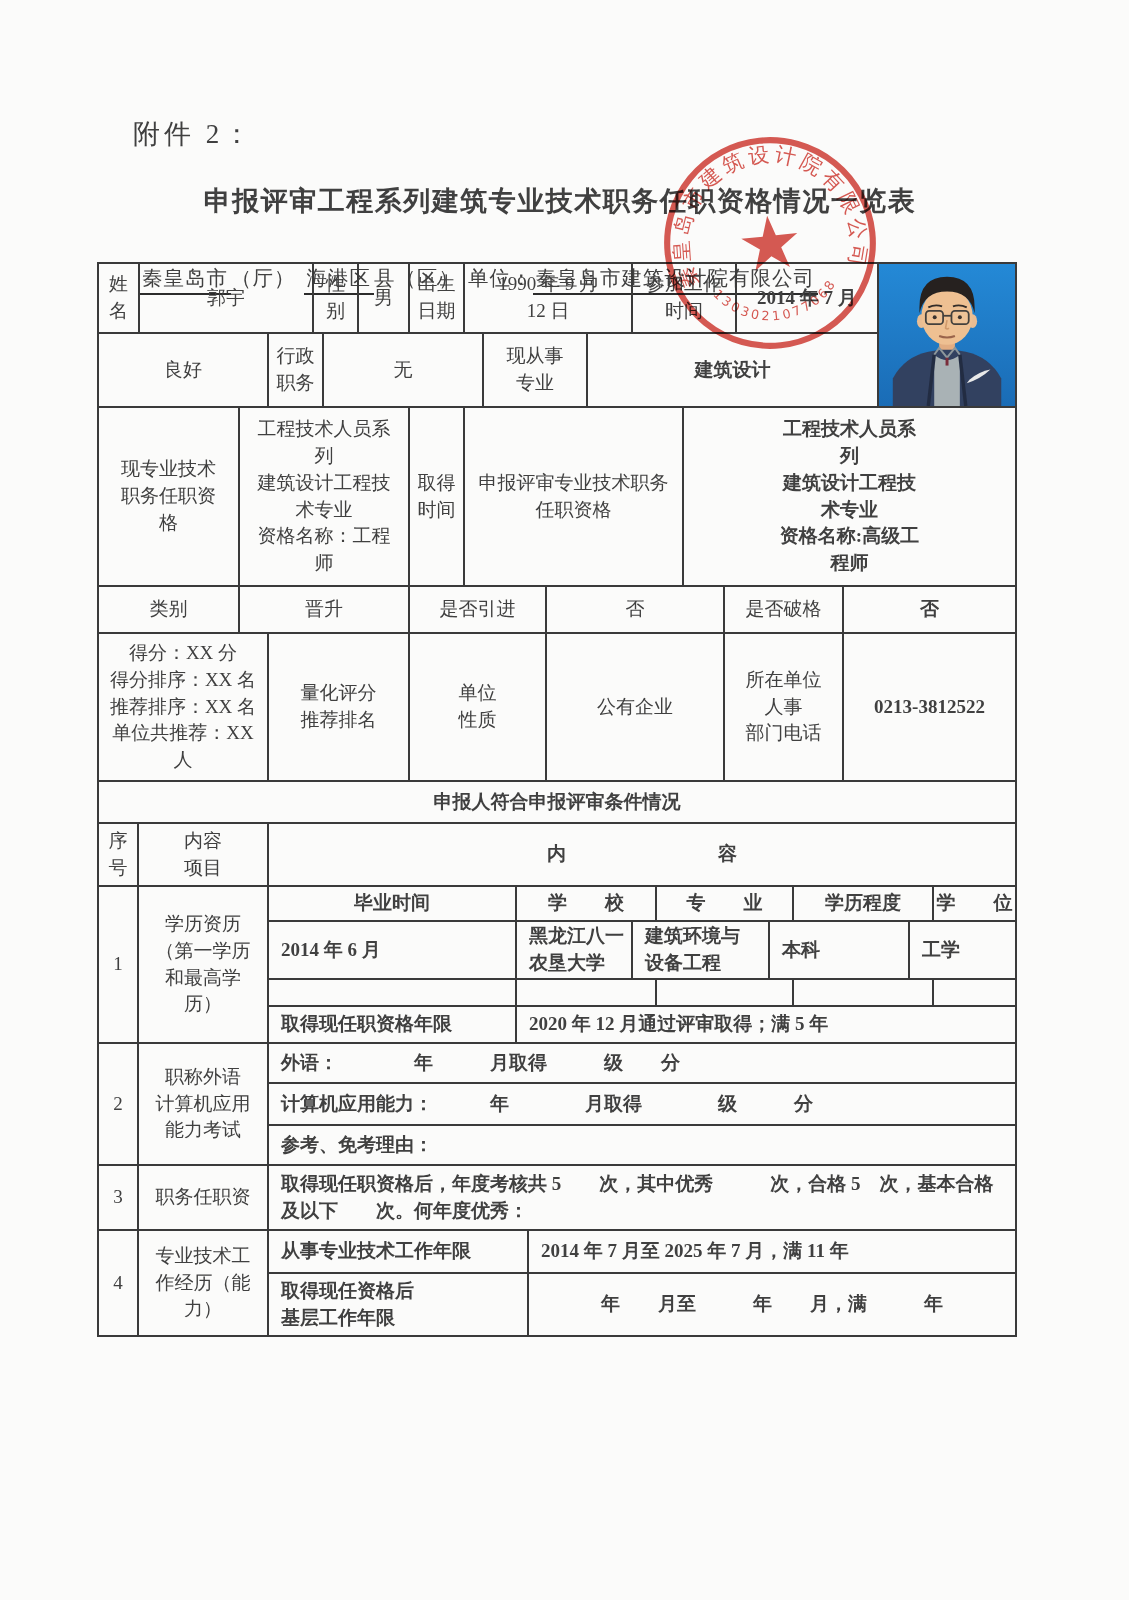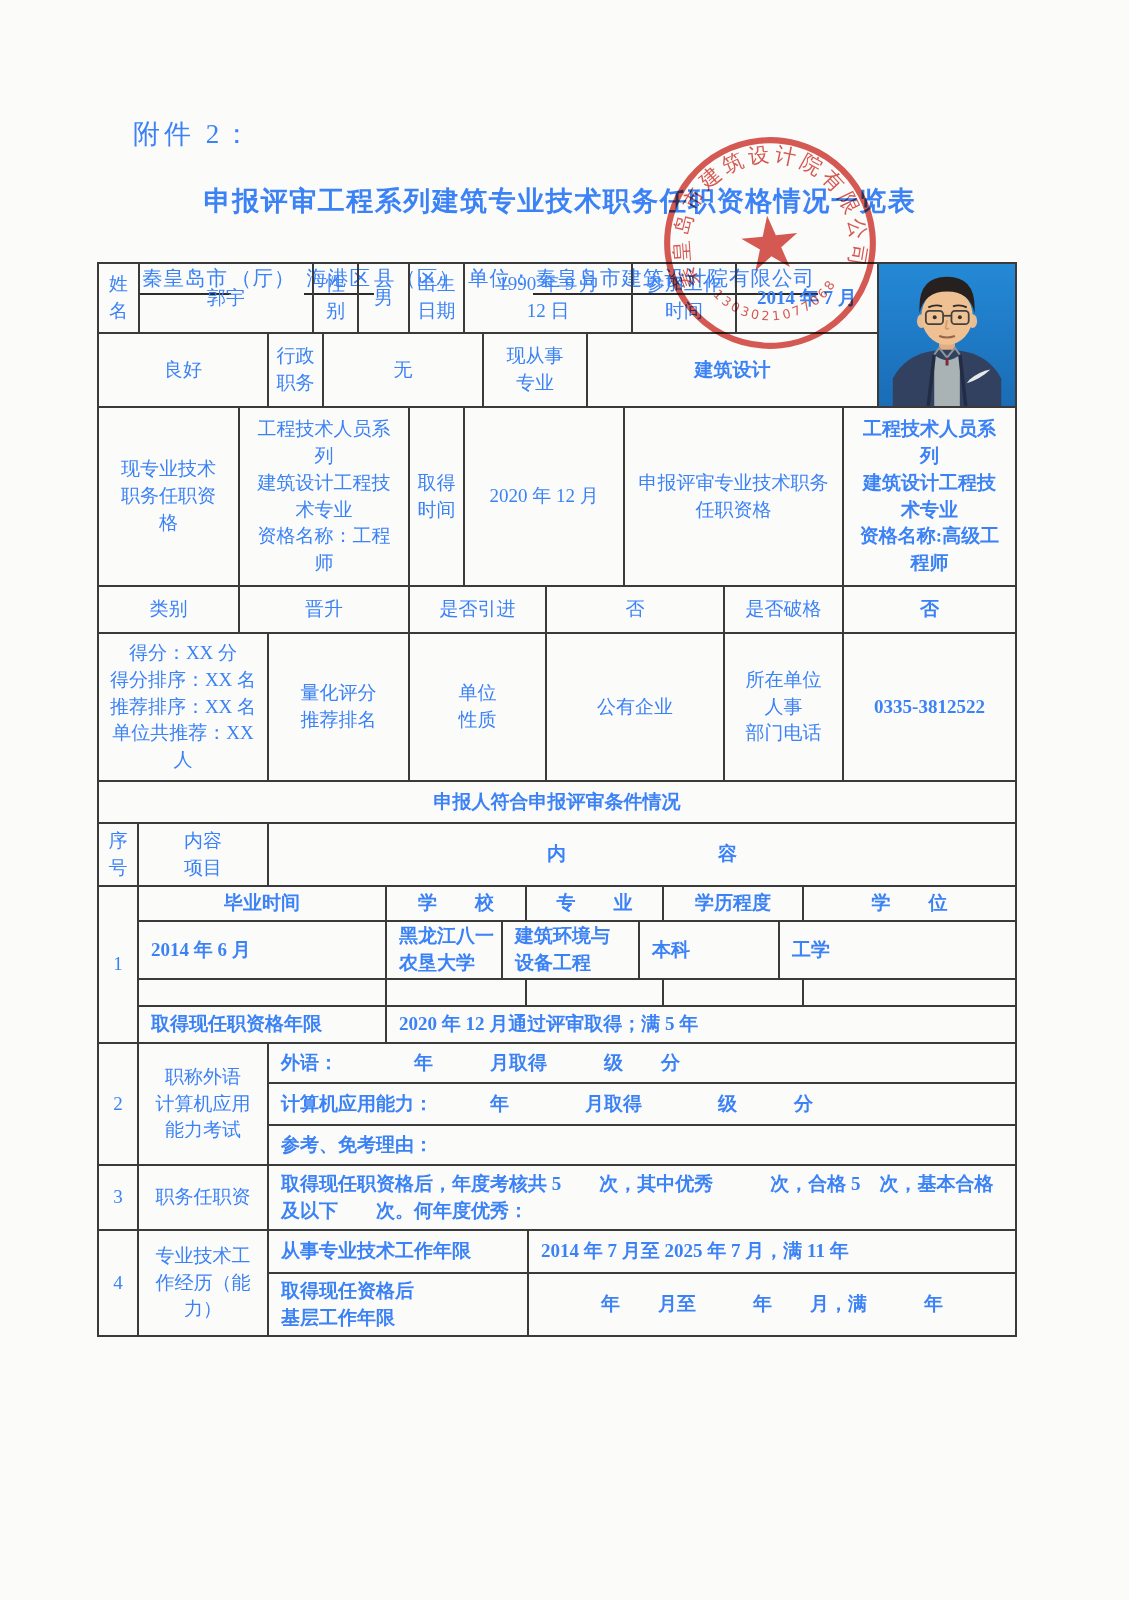--- a/index.html
+++ b/index.html
@@ -1,17 +1,17 @@
 <!DOCTYPE html>
 <html><head>
 <meta charset="utf-8">
 <style>
   html,body{margin:0;padding:0;background:#e8e8e8;}
   .page{position:relative;width:1129px;height:1600px;background:#fbfbfa;overflow:hidden;
-        font-family:"Liberation Serif","DejaVu Serif",serif;color:#3b82f6;}
+        font-family:"Liberation Serif","DejaVu Serif",serif;color:#404040;}
   .attachment{position:absolute;left:133px;top:116px;font-size:27px;letter-spacing:4px;}
   .title{position:absolute;left:55px;top:183px;width:1010px;text-align:center;
          font-size:27px;font-weight:600;letter-spacing:1.5px;}
   .region{position:absolute;left:139px;top:236px;font-size:20.5px;letter-spacing:1px;white-space:pre;margin-top:28px;}
   .region span{display:inline-block;}
   .u{border-bottom:2px solid #2c2c2c;padding:0 3px 1px 3px;}
   .seg{margin-right:8px;}
 
   .tbl{position:absolute;left:97px;top:262px;width:918px;
        border-top:2px solid #3a3a3a;border-left:2px solid #3a3a3a;background:transparent;}
@@ -106,21 +106,20 @@
 职务任职资
 格</div>
       <div class="cell" style="width:170px">工程技术人员系
 列
 建筑设计工程技
 术专业
 资格名称：工程
 师</div>
       <div class="cell" style="width:55px">取得
 时间</div>
-      <div class="cell" style="width:160px">2020 年 12 月</div>
       <div class="cell" style="width:219px">申报评审专业技术职务
 任职资格</div>
       <div class="cell grow">工程技术人员系
 列
 建筑设计工程技
 术专业
 资格名称:高级工
 程师</div>
     </div>
 
@@ -140,37 +139,41 @@
 单位共推荐：XX
 人</div>
       <div class="cell" style="width:141px">量化评分
 推荐排名</div>
       <div class="cell" style="width:137px">单位
 性质</div>
       <div class="cell" style="width:178px">公有企业</div>
       <div class="cell" style="width:119px">所在单位
 人事
 部门电话</div>
-      <div class="cell grow">0335-3812522</div>
+      <div class="cell grow">0213-3812522</div>
     </div>
 
     <div class="r" style="height:42px">
       <div class="cell grow">申报人符合申报评审条件情况</div>
     </div>
 
     <div class="r" style="height:63px">
       <div class="cell" style="width:40px">序
 号</div>
       <div class="cell" style="width:130px">内容
 项目</div>
       <div class="cell grow">内　　　　　　　　容</div>
     </div>
 
     <div class="r">
       <div class="cell" style="width:40px;height:157px">1</div>
+      <div class="cell" style="width:130px">学历资历
+（第一学历
+和最高学
+历）</div>
       <div class="vcol grow">
         <div class="r" style="height:35px">
           <div class="cell" style="width:248px">毕业时间</div>
           <div class="cell" style="width:140px">学　　校</div>
           <div class="cell" style="width:137px">专　　业</div>
           <div class="cell" style="width:140px">学历程度</div>
           <div class="cell grow">学　　位</div>
         </div>
         <div class="r" style="height:58px">
           <div class="cell al" style="width:248px">2014 年 6 月</div>

